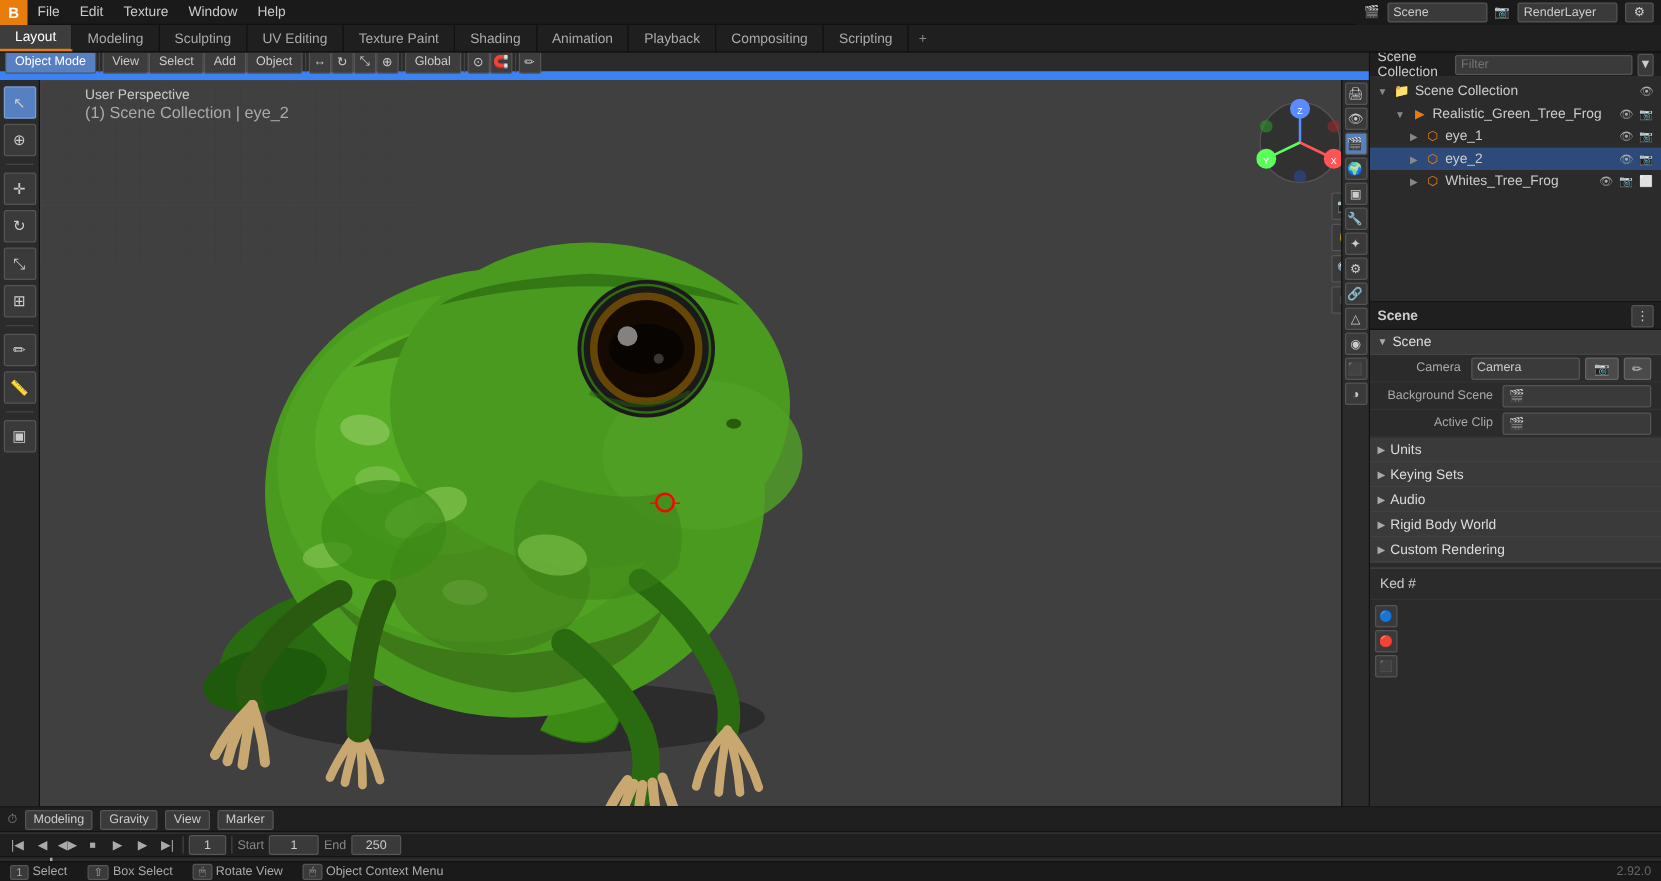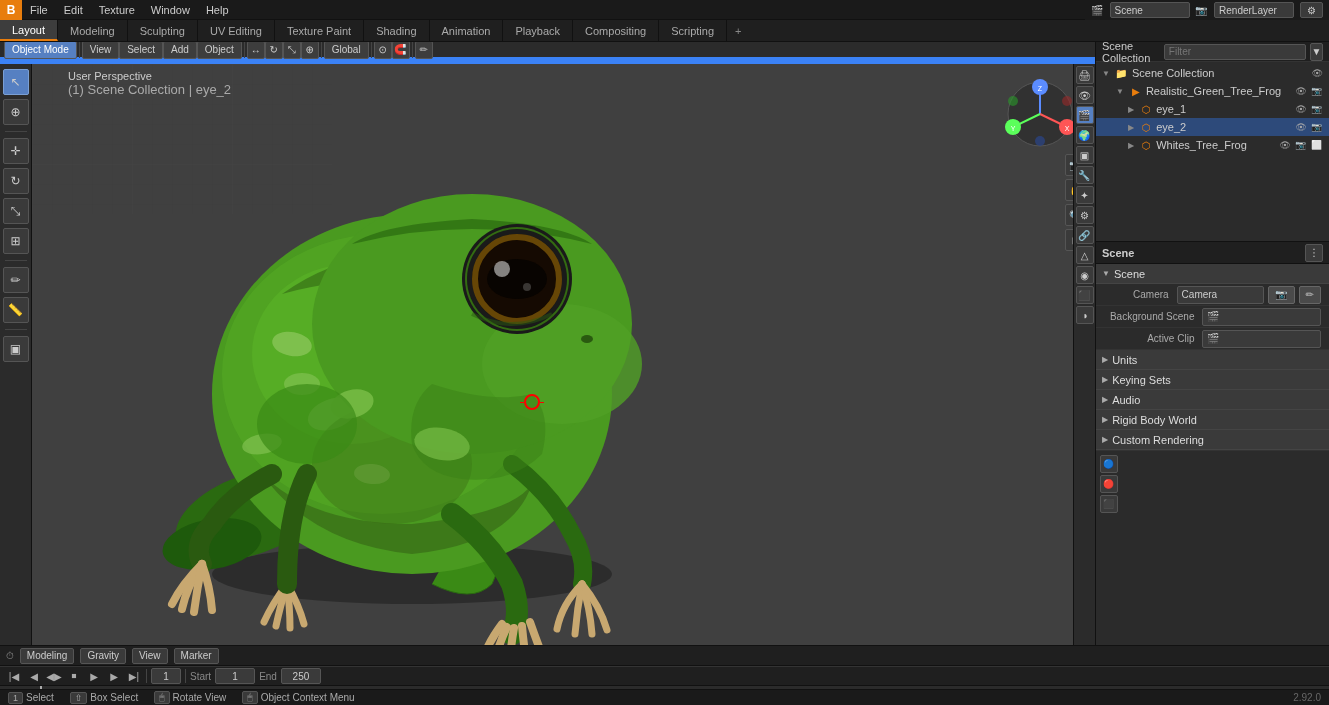--- a/index.html
+++ b/index.html
@@ -1043,20 +1043,23 @@
       </div>
     </div>
 
     <div class="props-section">
       <div class="props-section-header">
         <span class="section-arrow">▶</span>
         <span class="section-label">Custom Rendering</span>
       </div>
     </div>
 
+    <div style="padding: 6px 8px; border-top: 1px solid #444; margin-top: 4px;">
+      <span class="keying-text">Ked #</span>
+    </div>
 
     <div style="display:flex; flex-direction:column; gap:2px; padding:4px; border-top:1px solid #333;">
       <div class="prop-icon" style="width:18px;height:18px;font-size:9px;">🔵</div>
       <div class="prop-icon" style="width:18px;height:18px;font-size:9px;">🔴</div>
       <div class="prop-icon" style="width:18px;height:18px;font-size:9px;">⬛</div>
     </div>
   </div>
 </div>
 
 <div id="timeline">

